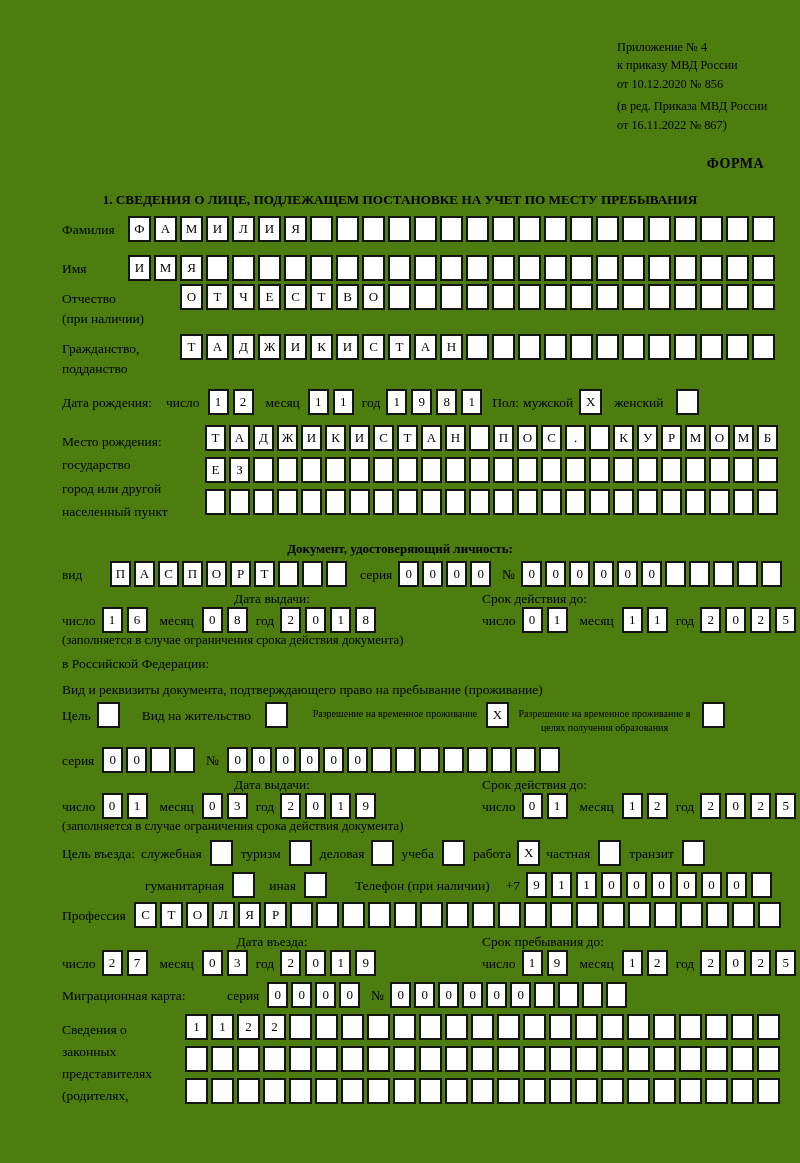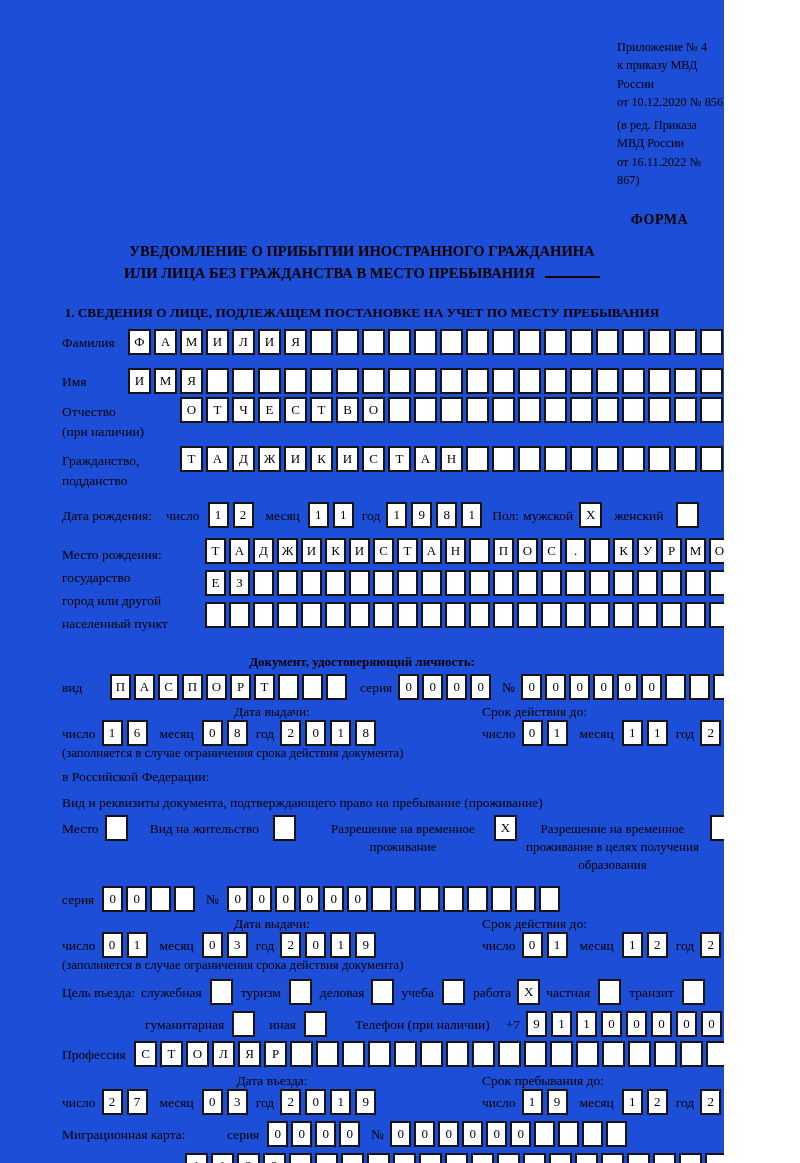--- a/index.html
+++ b/index.html
@@ -1,17 +1,17 @@
 <!DOCTYPE html>
 <html><head>
 <meta charset="utf-8">
 <style>
   html,body{margin:0;padding:0;background:#fff;}
   body{font-family:"Liberation Serif","DejaVu Serif",serif;color:#000;}
-  #page{position:relative;width:724px;height:1163px;background:#1d4ed8;overflow:hidden;}
+  #page{position:relative;width:800px;height:1163px;background:#4d7c0f;overflow:hidden;}
   .refblock{margin:38px 0 0 617px;font-size:12.3px;line-height:1.5;}
   .refblock .gap{height:4px;}
   .forma{margin-top:22px;padding-right:36px;text-align:right;font-weight:bold;font-size:14px;letter-spacing:.5px;}
   .title{margin-top:12px;text-align:center;font-weight:bold;font-size:14.6px;line-height:1.55;}
   .t-underline{display:inline-block;width:55px;border-bottom:2px solid #000;height:12px;margin-left:10px;}
   .section{margin-top:20px;text-align:center;font-weight:bold;font-size:13.2px;}
   .row{display:flex;align-items:flex-start;margin-left:62px;}
   .lbl{font-size:13.5px;line-height:1.35;padding-top:5px;flex:none;}
   .cells{display:flex;flex:none;}
   .cell{box-sizing:border-box;flex:none;width:23px;height:26px;border:2px solid #141414;margin-right:3px;background:#fff;
@@ -25,45 +25,41 @@
   .cellcol{display:flex;flex-direction:column;}
   .cellcol .cells{margin-bottom:6px;}
   .dhead{display:flex;margin-left:62px;font-size:13.5px;}
   .dh1{flex:none;width:420px;text-align:center;}
   .dh2{flex:none;width:250px;}
   .drow{display:flex;margin-left:62px;align-items:flex-start;}
   .dg{display:flex;align-items:flex-start;}
   .dg1{flex:none;width:420px;}
   .note{margin-left:62px;width:726px;text-align:left;font-size:12.8px;font-family:Liberation Serif, serif;}
   .plain{margin-left:62px;font-size:13.5px;}
-  .cbl{flex:none;font-size:13px;line-height:1.4;padding-top:5px;text-align:center;}
+  .cbl{flex:none;font-size:10px;line-height:1.4;padding-top:5px;text-align:center;}
   .ml4{margin-left:4px;}.ml6{margin-left:6px;}.ml8{margin-left:8px;}.ml10{margin-left:10px;}
   .ml12{margin-left:12px;}.ml14{margin-left:14px;}.ml16{margin-left:16px;}.ml20{margin-left:20px;}
   .ml22{margin-left:22px;}.ml28{margin-left:28px;}
 </style>
 </head>
 <body>
 
 <div id="page">
 
   <div class="refblock">
     <div>Приложение № 4</div>
     <div>к приказу МВД России</div>
     <div>от 10.12.2020 № 856</div>
     <div class="gap"></div>
     <div>(в ред. Приказа МВД России</div>
     <div>от 16.11.2022 № 867)</div>
   </div>
 
   <div class="forma">ФОРМА</div>
 
-  <div class="title">
-    <div>УВЕДОМЛЕНИЕ О ПРИБЫТИИ ИНОСТРАННОГО ГРАЖДАНИНА</div>
-    <div><span>ИЛИ ЛИЦА БЕЗ ГРАЖДАНСТВА В МЕСТО ПРЕБЫВАНИЯ</span><span class="t-underline"></span></div>
-  </div>
 
   <div class="section">1. СВЕДЕНИЯ О ЛИЦЕ, ПОДЛЕЖАЩЕМ ПОСТАНОВКЕ НА УЧЕТ ПО МЕСТУ ПРЕБЫВАНИЯ</div>
 
   <div class="row" style="margin-top:8px">
     <span class="lbl" style="width:66px">Фамилия</span>
     <span class="cells">
         <span class="cell">Ф</span>
         <span class="cell">А</span>
         <span class="cell">М</span>
         <span class="cell">И</span>
@@ -383,21 +379,21 @@
           <span class="cell">5</span>
         </span>
     </div>
   </div>
   <div class="note">(заполняется в случае ограничения срока действия документа)</div>
 
   <div class="plain" style="margin-top:8px">в Российской Федерации:</div>
   <div class="plain" style="margin-top:10px">Вид и реквизиты документа, подтверждающего право на пребывание (проживание)</div>
 
   <div class="row" style="margin-top:4px">
-    <span class="lbl">Место</span>
+    <span class="lbl">Цель</span>
     <span class="cb ml6"></span>
     <span class="lbl ml22">Вид на жительство</span>
     <span class="cb ml14"></span>
     <span class="cbl ml22" style="width:170px">Разрешение на временное проживание</span>
     <span class="cb ml6">X</span>
     <span class="cbl ml8" style="width:175px">Разрешение на временное проживание в целях получения образования</span>
     <span class="cb ml10"></span>
   </div>
 
   <div class="row" style="margin-top:12px">

